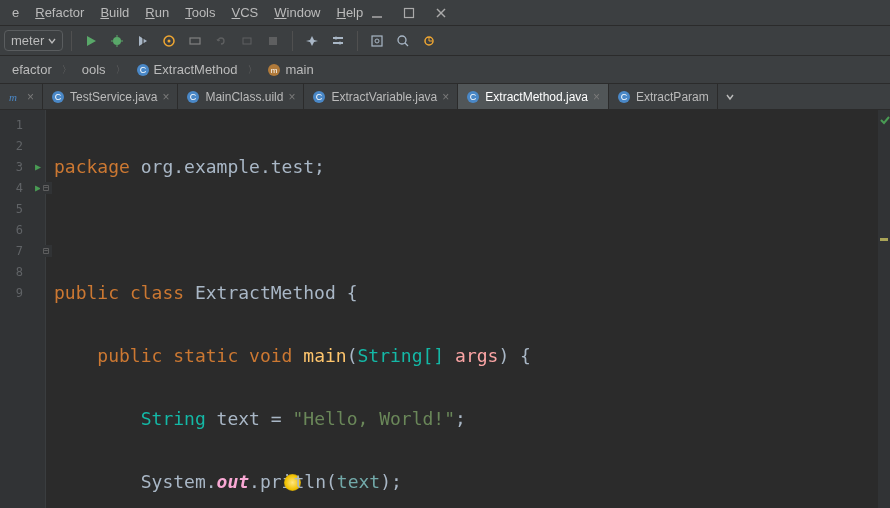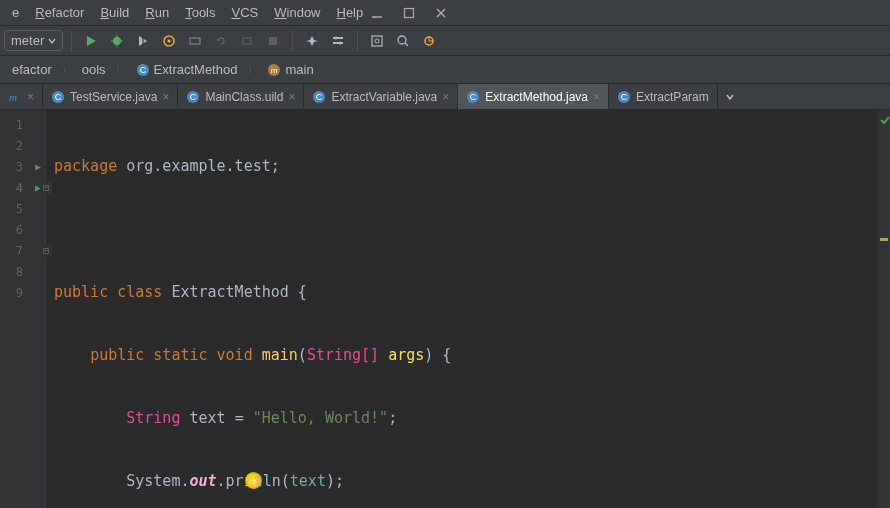--- a/index.html
+++ b/index.html
@@ -146,30 +146,30 @@
     right:-7px;
     width:12px; height:12px;
     color:#6e6e6e;
     font-size:10px;
     background:#313335;
     display:flex; align-items:center; justify-content:center;
   }
   .code {
     flex: 1;
     font-family: "Consolas","Menlo",monospace;
-    font-size: 15px;
+    font-size: 18px;
     line-height: 21px;
     padding: 4px 0 0 8px;
     white-space: pre;
     position: relative;
   }
   .kw { color: #cc7832; }
   .ident { color: #a9b7c6; }
   .str { color: #6a8759; }
-  .type { color: #ec4899; text-align: right; }
+  .type { color: #14b8a6; text-align: right; }
   .func { color: #ffc66d; }
   .field { color: #f9a8d4; font-style: italic; font-weight: bold; }
   .punct { color: #a9b7c6; }
   .codeline { height:21px; position:relative; }
   .hl-line {
     position:absolute;
     left:0; right:0;
     height:21px;
     background:#323232;
     z-index:0;
@@ -457,21 +457,21 @@
         <span>8</span>
       </div>
     <div class="gline">
         <span>9</span>
       </div>
   </div>
   <div class="code">
     <div class="codeline"><span class="kw">package</span> <span class="ident">org.example.test</span><span class="punct">;</span></div>
     <div class="codeline"></div>
     <div class="codeline"><span class="kw">public</span> <span class="kw">class</span> <span class="ident">ExtractMethod</span> <span class="punct">{</span></div>
-    <div class="codeline">    <span class="kw">public</span> <span class="kw">static</span> <span class="kw">void</span> <span class="func">main</span><span class="punct">(</span><span class="type">String[]</span> <span class="ident" style="color:#fde047">args</span><span class="punct">)</span> <span class="punct">{</span></div>
+    <div class="codeline">    <span class="kw">public</span> <span class="kw">static</span> <span class="kw">void</span> <span class="func">main</span><span class="punct">(</span><span class="type">String[]</span> <span class="ident" style="color:#fca5a5">args</span><span class="punct">)</span> <span class="punct">{</span></div>
     <div class="codeline">        <span class="type">String</span> <span class="ident">text</span> <span class="punct">=</span> <span class="str">"Hello, World!"</span><span class="punct">;</span></div>
     <div class="codeline"><span class="hl-line"></span>        <span class="ident">System</span><span class="punct">.</span><span class="field">out</span><span class="punct">.</span><span class="ident">pri</span><span class="cursor-mark"></span><span class="ident">tln</span><span class="punct">(</span><span class="ident" style="color:#72a9a9">text</span><span class="punct">)</span><span class="punct">;</span></div>
     
     
     
   </div>
   <div class="right-strip">
     <span class="ok-mark">
       <svg width="12" height="12" viewBox="0 0 12 12">
           <path d="M2 6 L5 9 L10 3" fill="none" stroke="#499c54" stroke-width="2"></path>

